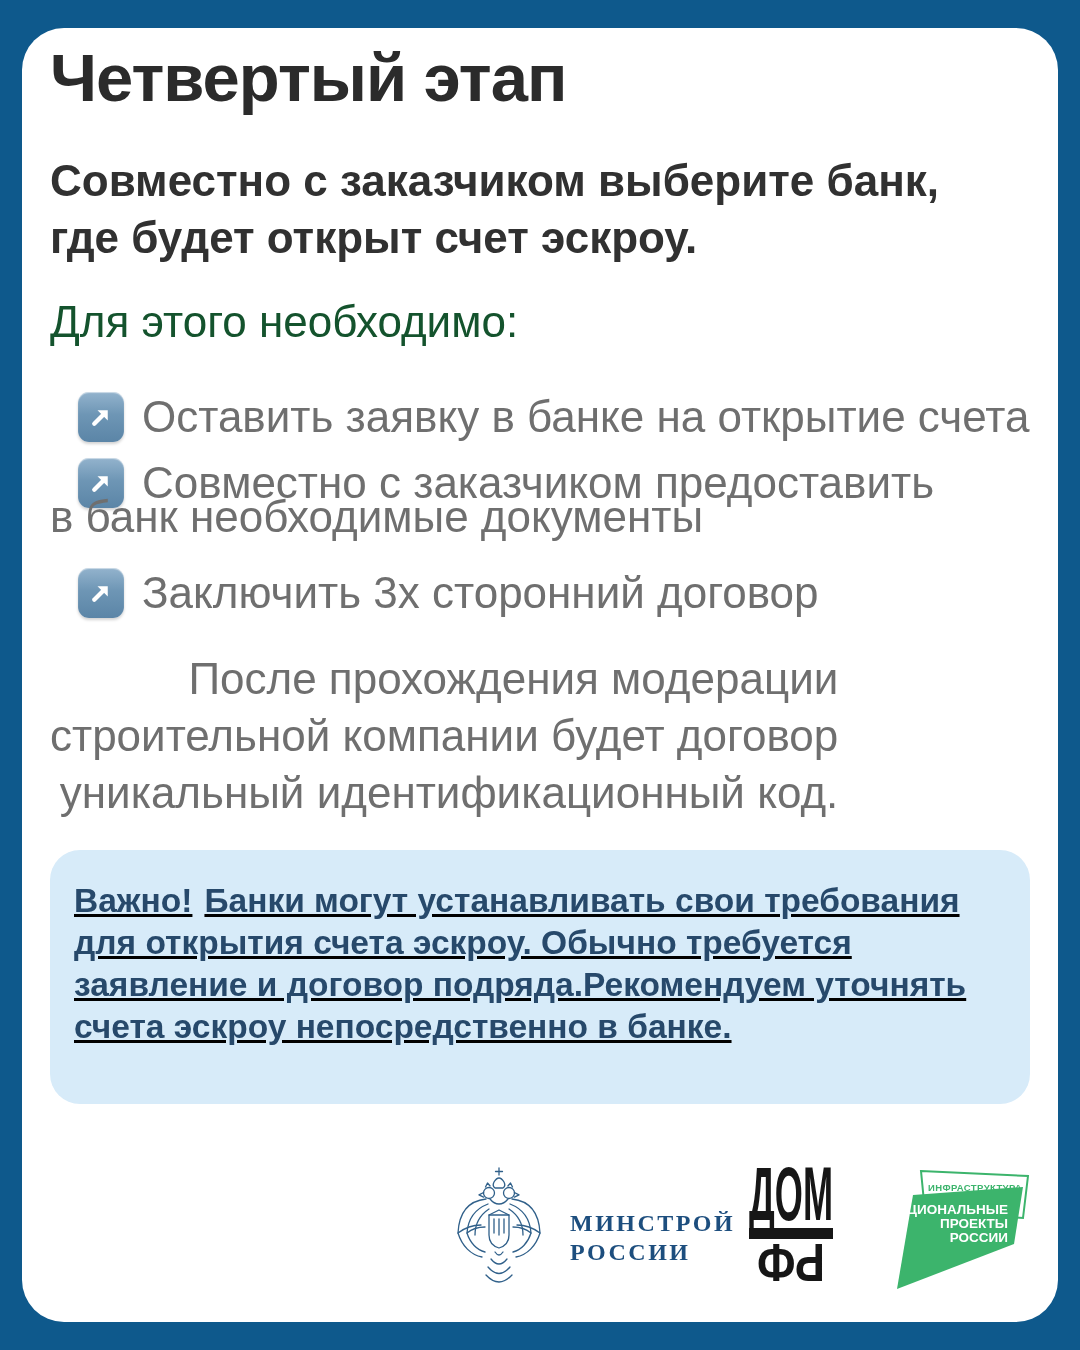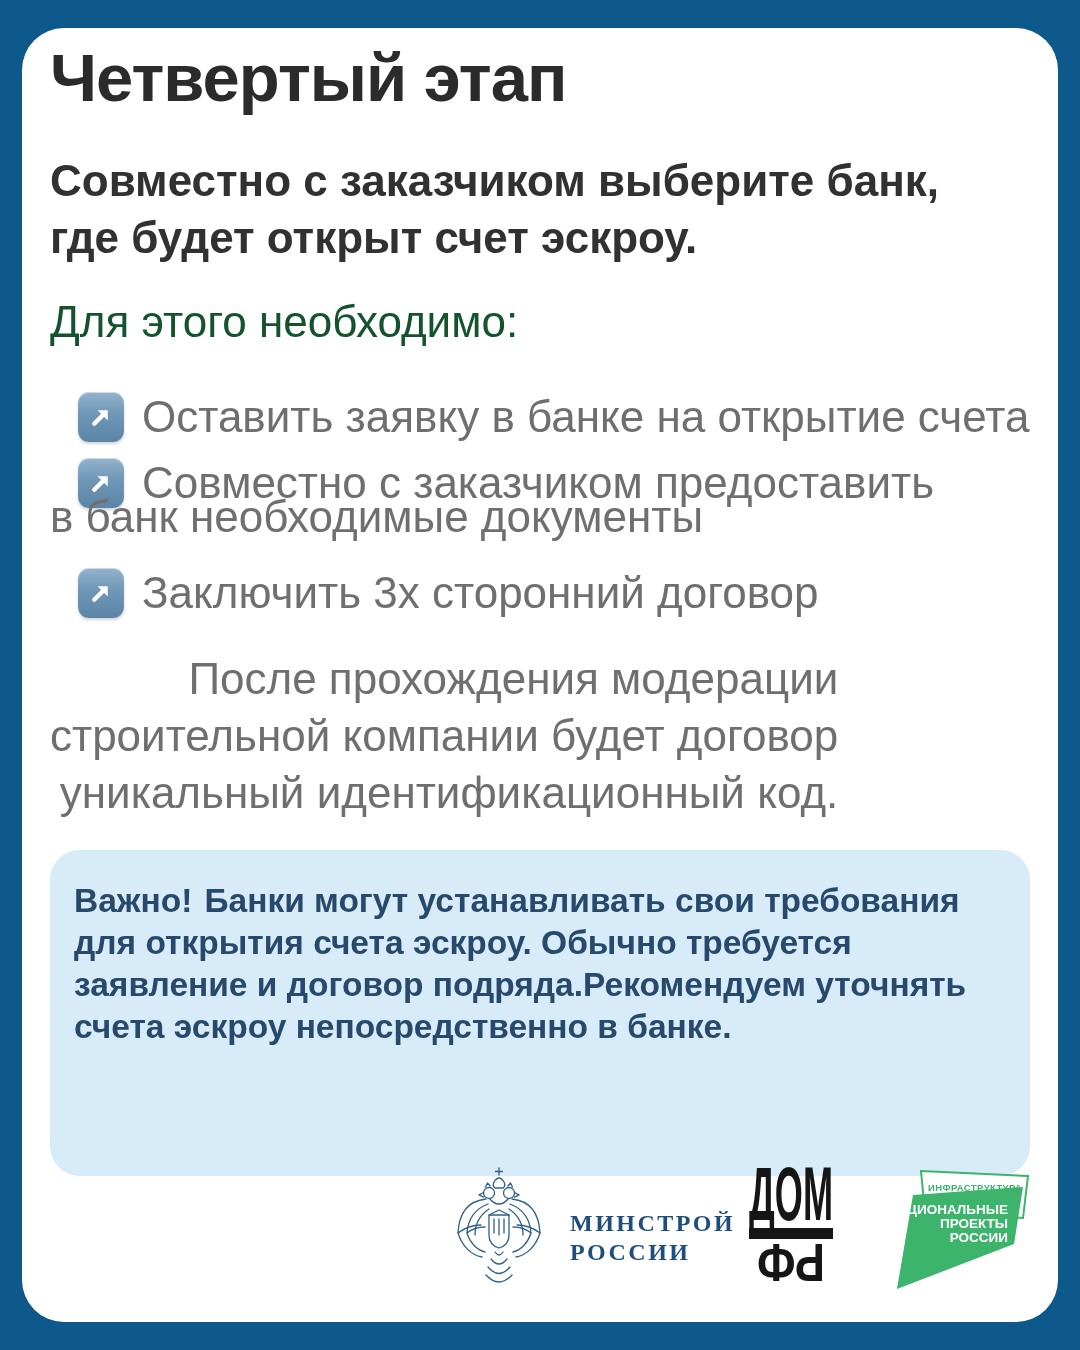--- a/index.html
+++ b/index.html
@@ -38,23 +38,24 @@
   }
   .check-cont {
     position:absolute; left:28px;
     font-size:44px; color:#6F6F6F; white-space:nowrap;
   }
   .paragraph {
     position:absolute; left:28px; top:622px;
     font-size:44px; color:#6F6F6F; line-height:57px;text-align:right;
   }
   .note {
-    position:absolute; left:28px; top:822px; width:980px; height:326px;
+    position:absolute; left:28px; top:822px; width:980px; height:254px;
     background:#D7EBF9; border-radius:30px; box-sizing:border-box;
     padding:30px 28px 0 24px;
+    text-decoration:underline;
   }
   .note-line {
     font-size:33.5px; font-weight:bold; color:#27496B;
     line-height:42px; white-space:nowrap;
   }
   .note-label { font-weight:bold; margin-right:12px; }
   .eagle-icon { position:absolute; left:430px; top:1138px; }
   .minstroy-text {
     position:absolute; left:548px; top:1181px;
     font-family:"Liberation Serif", serif; font-weight:bold;

